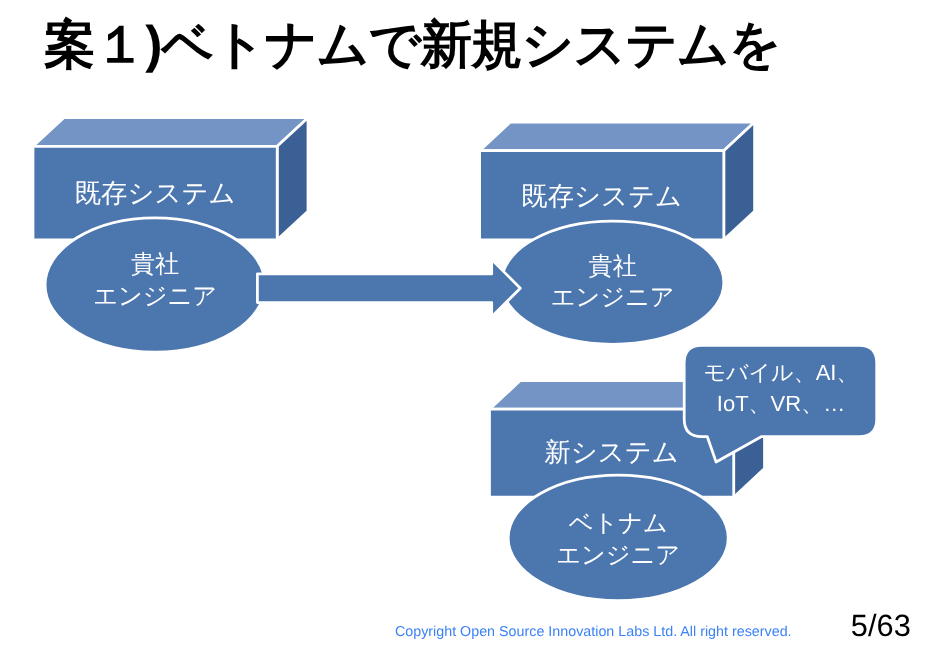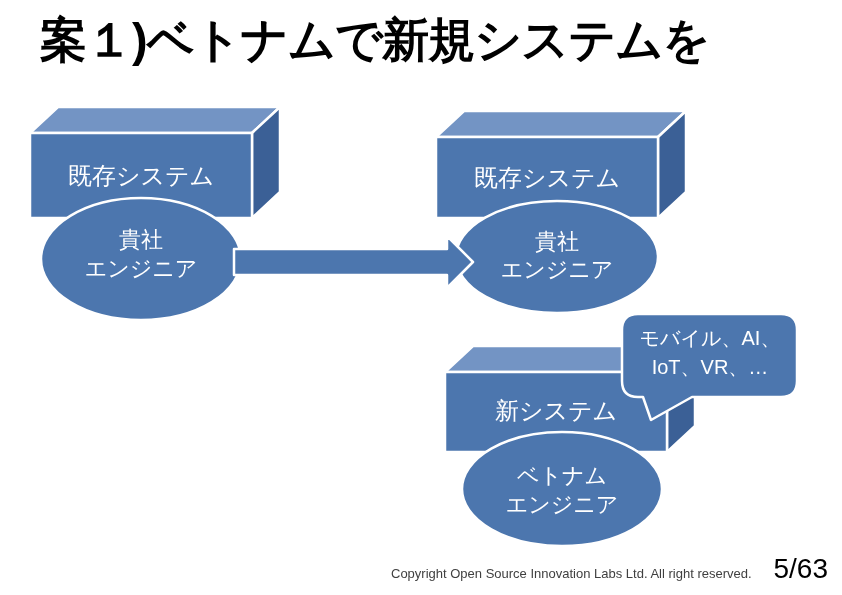--- a/index.html
+++ b/index.html
@@ -16,21 +16,21 @@
   svg text{
     font-family:"Liberation Sans","DejaVu Sans",sans-serif;
     fill:#ffffff;text-anchor:middle;
   }
   .box-label{font-size:24px;}
   .ellipse-label{font-size:22px;}
   .callout-label{font-size:20px;}
   .shape{stroke:#ffffff;stroke-width:2.5;stroke-linejoin:round;}
   .footer{
     position:absolute;left:359px;top:566px;
-    font-size:13px;color:#404040;white-space:nowrap;margin-left:32px;
+    font-size:13px;color:#3b82f6;white-space:nowrap;
   }
   .page-num{
     position:absolute;right:14px;top:553px;
     font-size:28px;color:#000000;
   }
 </style>
 </head>
 <body>
 
 <div class="slide">

